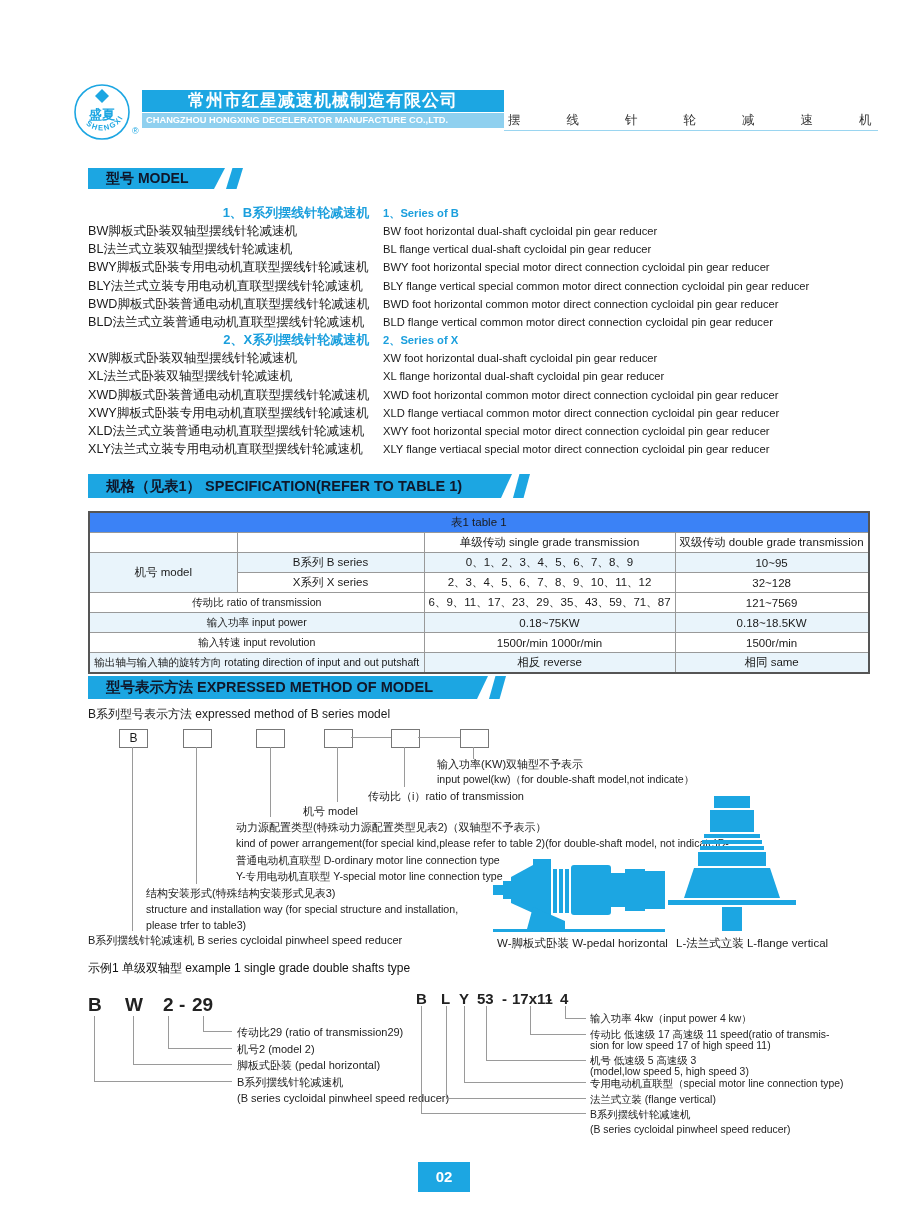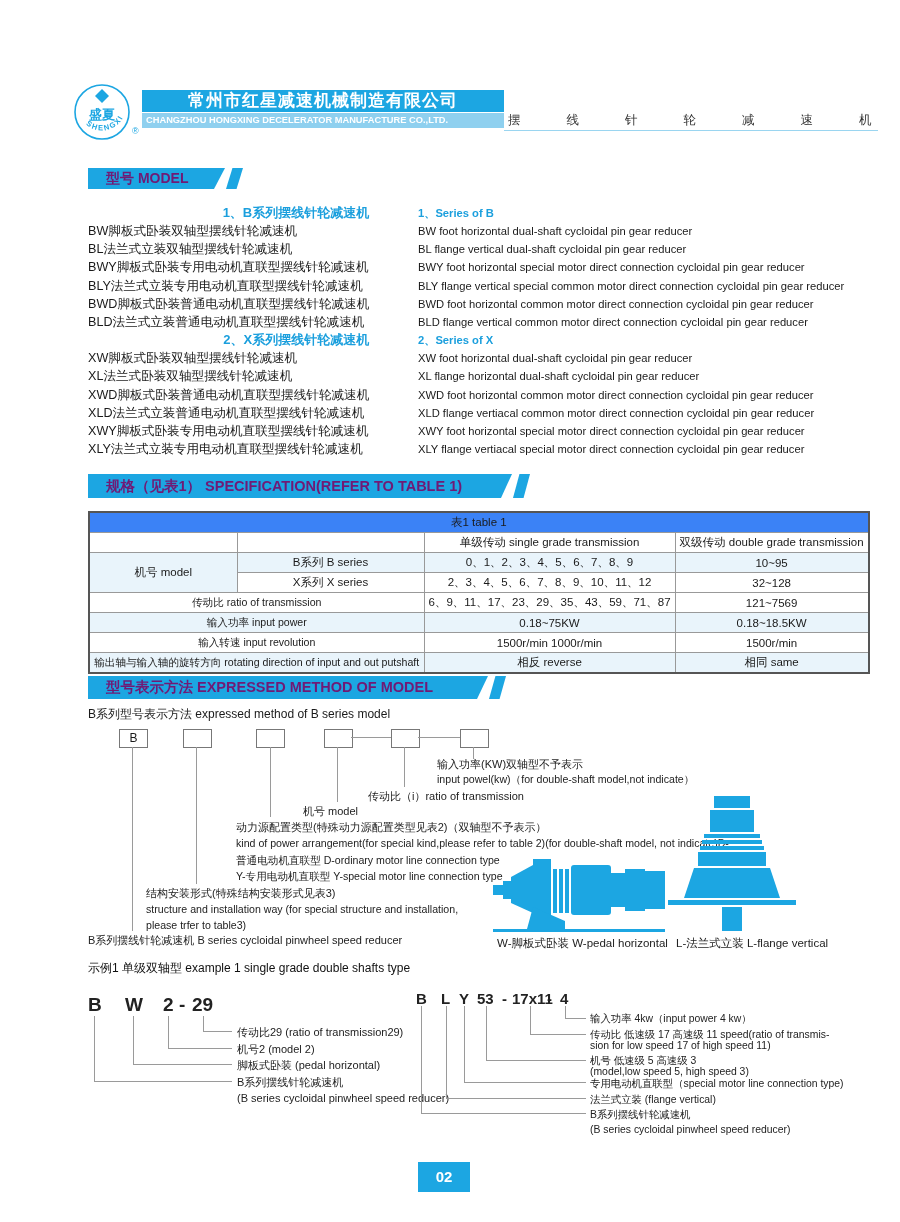--- a/index.html
+++ b/index.html
@@ -11,29 +11,29 @@
   
   .co-bar{position:absolute;left:142px;top:90px;width:362px;height:22px;background:#1ca6e2;
           color:#fff;font-weight:bold;font-size:17px;line-height:22px;text-align:center;letter-spacing:1px;}
   .co-bar-en{position:absolute;left:142px;top:113px;width:362px;height:15px;background:#8fd0ef;
           color:#fff;font-weight:bold;font-size:9.3px;line-height:15px;padding-left:4px;box-sizing:border-box;white-space:nowrap;}
   .tagline{position:absolute;left:508px;top:112px;font-size:12.5px;color:#333;letter-spacing:46px;white-space:nowrap;}
   .tag-underline{position:absolute;left:504px;top:130px;width:374px;height:1px;background:#9ad5f0;}
   .reg{position:absolute;left:132px;top:126px;color:#1ca6e2;font-size:9px;}
 
   
-  .banner{position:absolute;background:#1ca6e2;color:#701a75;font-weight:bold;text-align:left;
+  .banner{position:absolute;background:#1ca6e2;color:#0f172a;font-weight:bold;text-align:left;
           clip-path:polygon(0 0,100% 0,calc(100% - 11px) 100%,0 100%);padding-left:18px;box-sizing:border-box;white-space:nowrap;}
   .banner-tail{position:absolute;width:17px;background:#1ca6e2;clip-path:polygon(38% 0,100% 0,62% 100%,0 100%);}
 
   
   .mcol{position:absolute;top:204px;}
   .mcol div{line-height:18.15px;white-space:nowrap;}
   .mcol-cn{left:88px;font-size:12.6px;}
-  .mcol-en{left:383px;font-size:11.2px;margin-left:35px;}
+  .mcol-en{left:383px;font-size:11.2px;}
   .mcol div:nth-child(1),.mcol div:nth-child(8){color:#1b9fdd;font-weight:bold;}
   .mcol-cn div:nth-child(1),.mcol-cn div:nth-child(8){font-size:13px;text-align:right;}
 
   
   table.spec{position:absolute;left:88px;top:511px;border-collapse:collapse;table-layout:fixed;
              font-size:11.5px;border:2px solid #555;}
   table.spec td{border:1px solid #999;text-align:center;padding:0 4px;height:19px;overflow:hidden;white-space:nowrap;}
   td.ttl{background:#3b82f6;height:20px;}
   td.lab{text-align:left;font-size:10.6px;}
   tr.tint td{background:#e9f4fb;}
@@ -89,22 +89,22 @@
     <div>BW脚板式卧装双轴型摆线针轮减速机</div>
     <div>BL法兰式立装双轴型摆线针轮减速机</div>
     <div>BWY脚板式卧装专用电动机直联型摆线针轮减速机</div>
     <div>BLY法兰式立装专用电动机直联型摆线针轮减速机</div>
     <div>BWD脚板式卧装普通电动机直联型摆线针轮减速机</div>
     <div>BLD法兰式立装普通电动机直联型摆线针轮减速机</div>
     <div>2、X系列摆线针轮减速机</div>
     <div>XW脚板式卧装双轴型摆线针轮减速机</div>
     <div>XL法兰式卧装双轴型摆线针轮减速机</div>
     <div>XWD脚板式卧装普通电动机直联型摆线针轮减速机</div>
+    <div>XWY脚板式卧装专用电动机直联型摆线针轮减速机</div>
     <div>XLD法兰式立装普通电动机直联型摆线针轮减速机</div>
-    <div>XWY脚板式卧装专用电动机直联型摆线针轮减速机</div>
     <div>XLY法兰式立装专用电动机直联型摆线针轮减速机</div>
   </div>
   <div class="mcol mcol-en">
     <div>1、Series of B</div>
     <div>BW foot horizontal dual-shaft cycloidal pin gear reducer</div>
     <div>BL flange vertical dual-shaft cycloidal pin gear reducer</div>
     <div>BWY foot horizontal special motor direct connection cycloidal pin gear reducer</div>
     <div>BLY flange vertical special common motor direct connection cycloidal pin gear reducer</div>
     <div>BWD foot horizontal common motor direct connection cycloidal pin gear reducer</div>
     <div>BLD flange vertical common motor direct connection cycloidal pin gear reducer</div>

